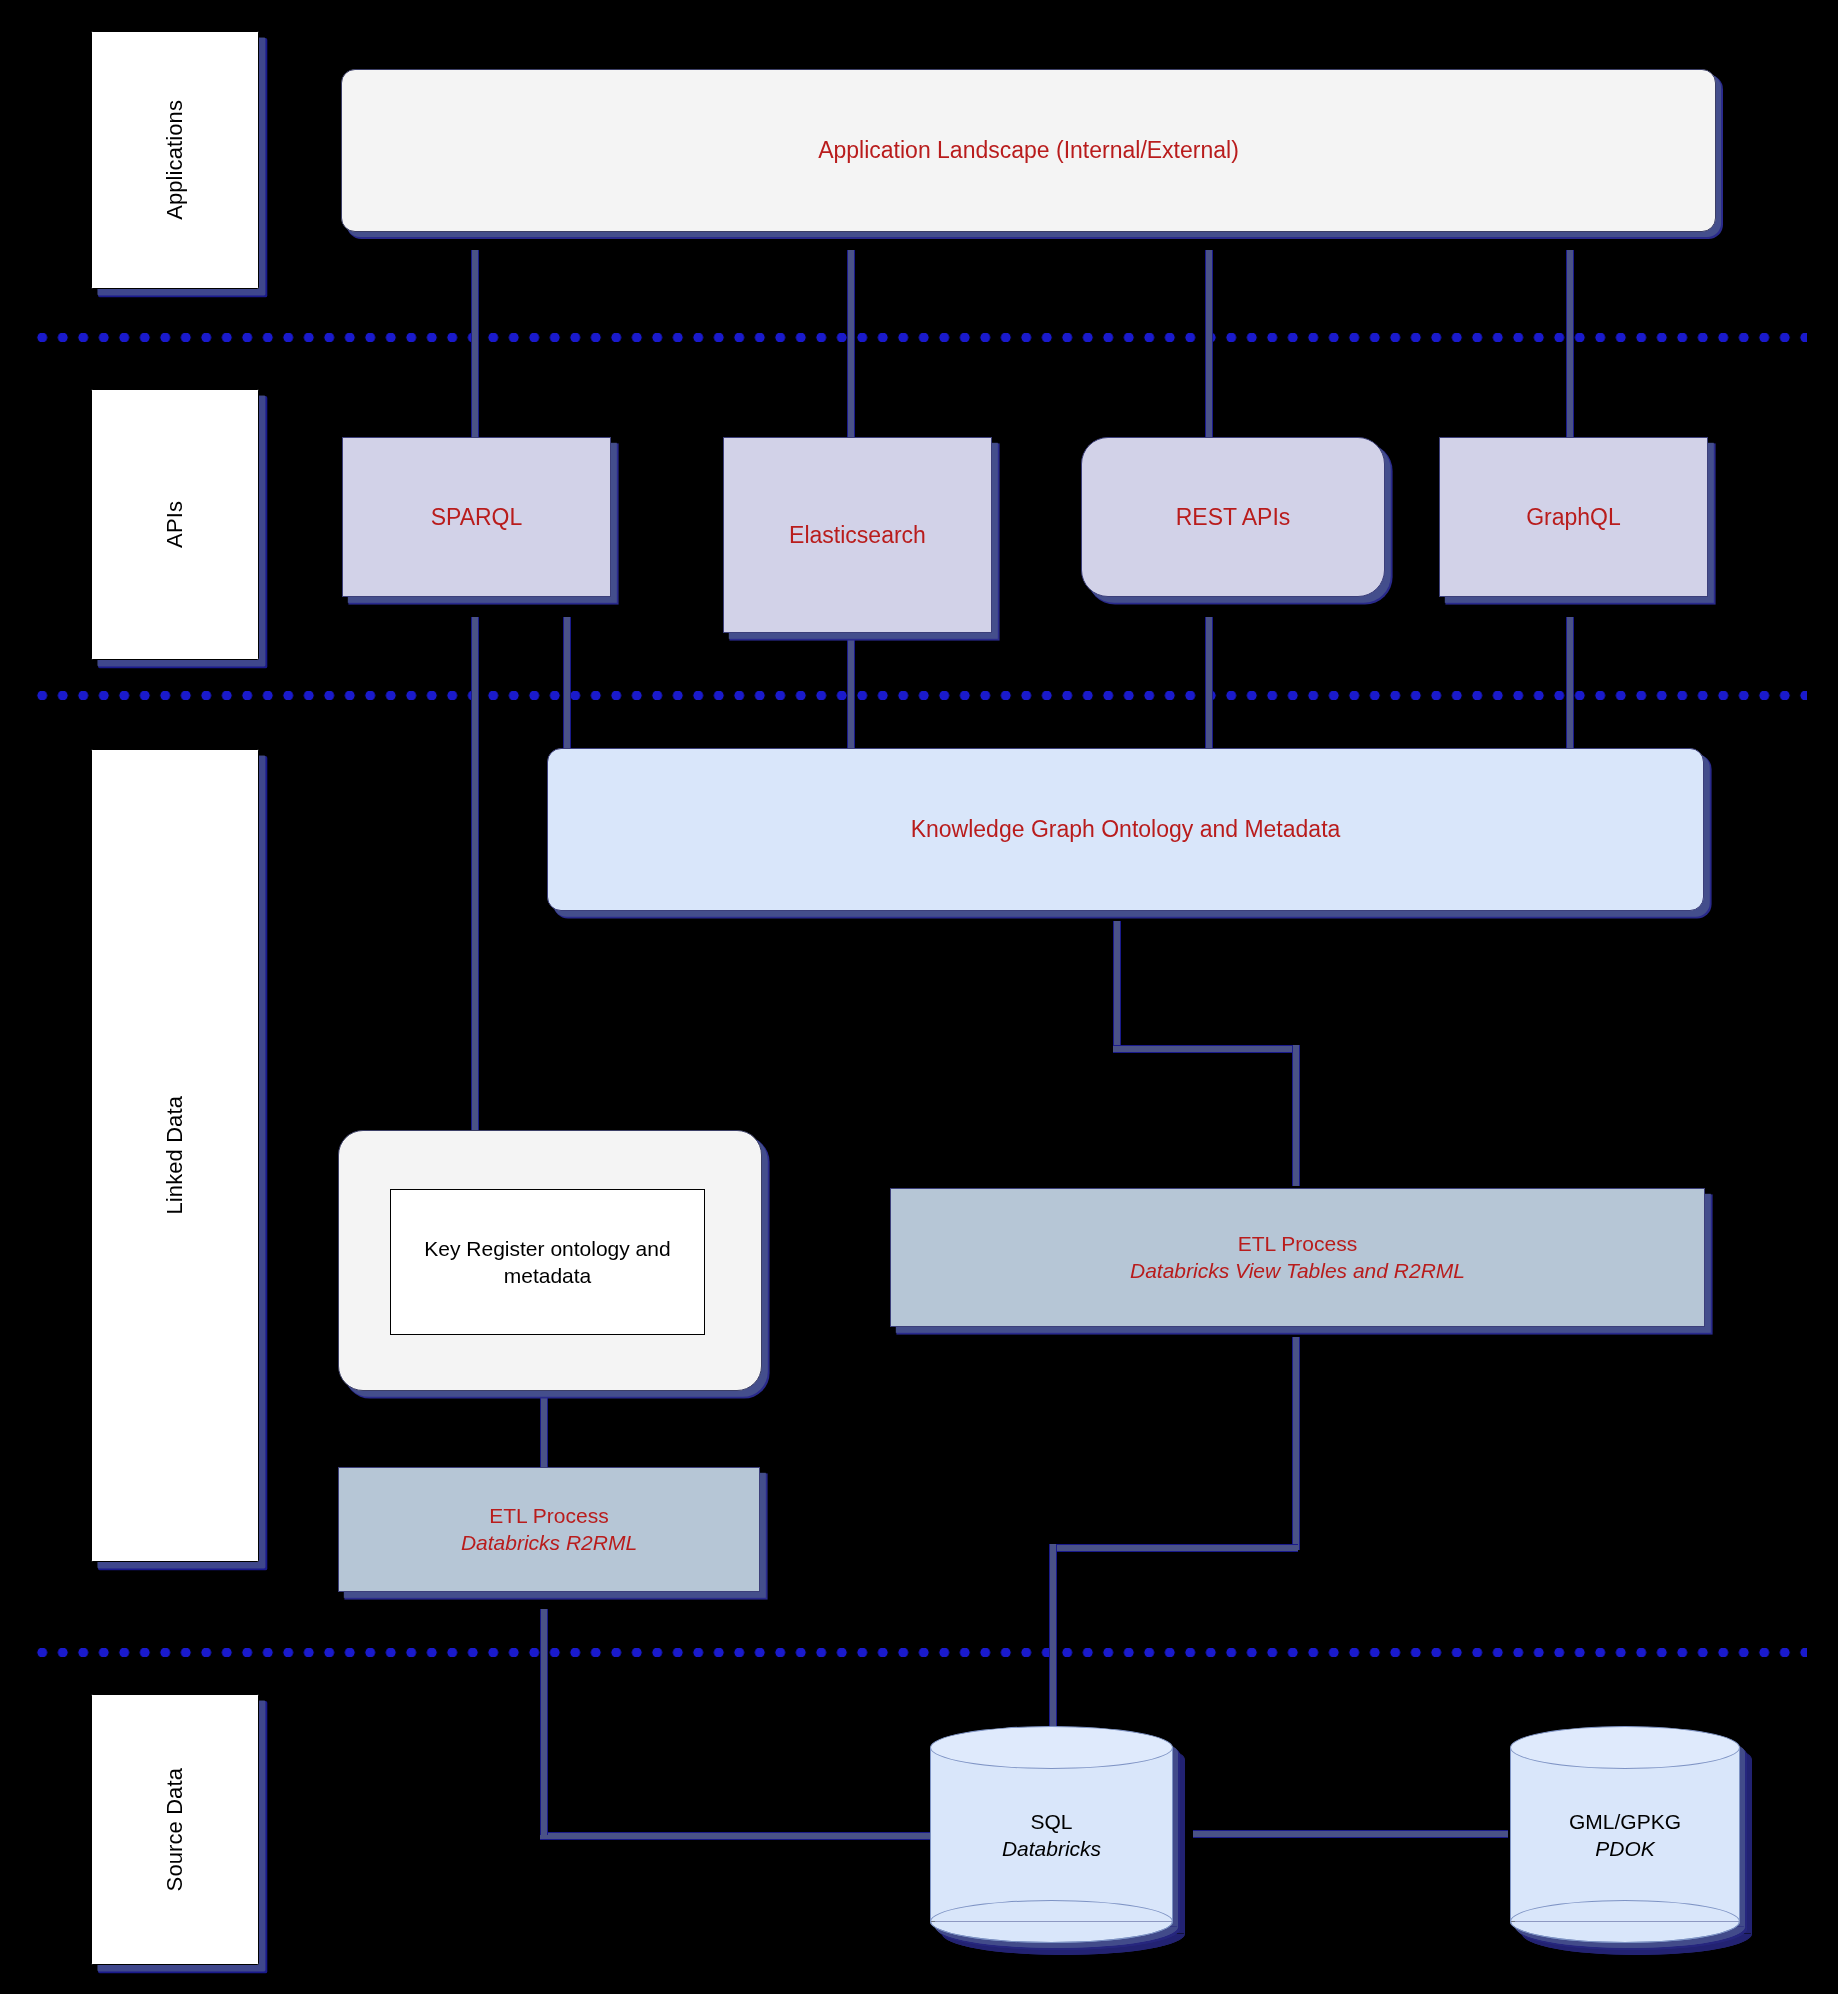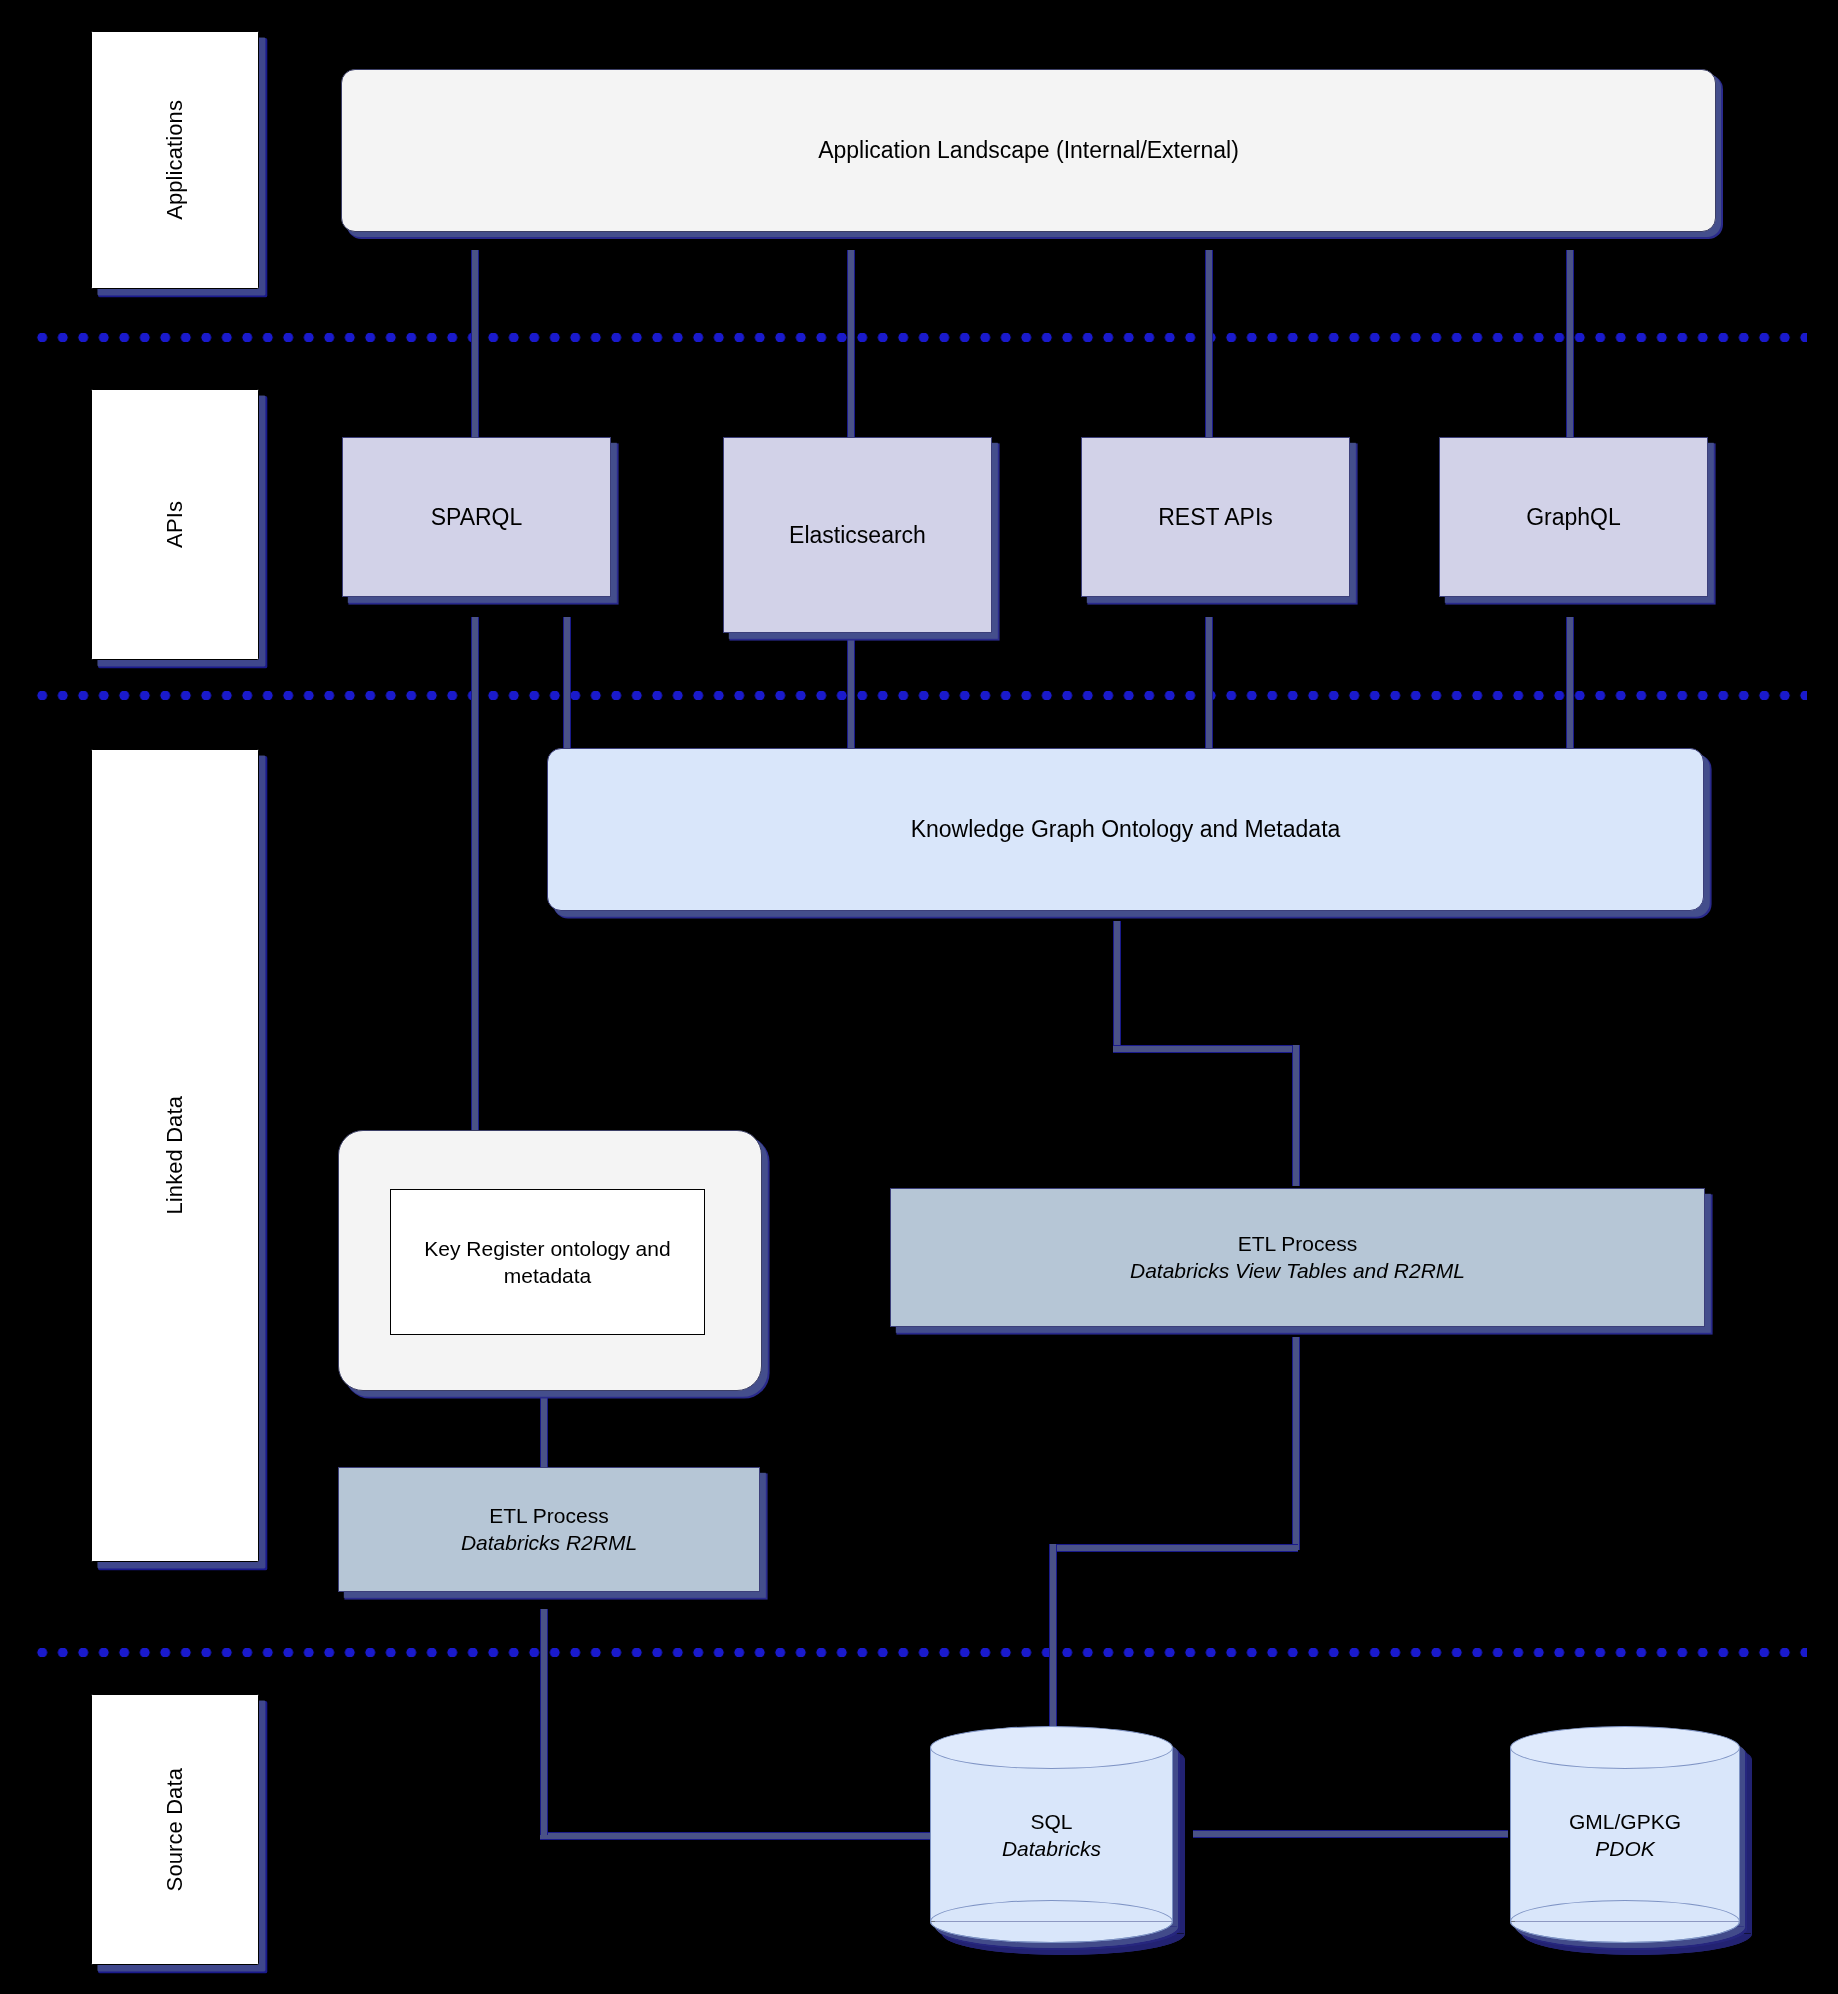--- a/index.html
+++ b/index.html
@@ -35,21 +35,21 @@
     background-image:radial-gradient(circle, #1a1acc 0 42%, rgba(0,0,0,0) 46%);
     background-size:20.5px 9px;
     background-repeat:repeat-x;
     background-position:left center;
   }
 
   
   .node{
     display:flex;align-items:center;justify-content:center;
     text-align:right;
-    color:#000000;
+    color:#b91c1c;
     box-sizing:border-box;
   }
   .node .l1{font-size:21px;line-height:1.28;}
   .node .l2{font-size:21px;line-height:1.28;font-style:italic;}
 
   .app-band{
     background:#f4f4f4;
     border:1.3px solid #3c3f66;
     border-radius:14px;
     box-shadow:5.1px 5.1px 0 0 rgba(70,80,140,0.95), 6.4px 6.4px 0 0.6px #2a2a8c;
@@ -245,21 +245,21 @@
   </div>
 
   <div class="abs node api-box" style="left:342px;top:437px;width:269px;height:160px;">
     <span>SPARQL</span>
   </div>
 
   <div class="abs node api-box" style="left:723px;top:437px;width:269px;height:196px;">
     <span>Elasticsearch</span>
   </div>
 
-  <div class="abs node api-box" style="left:1081px;top:437px;width:269px;height:160px;">
+  <div class="abs node api-box" style="left:1081px;top:437px;width:304px;height:160px;border-radius:27px;">
     <span>REST APIs</span>
   </div>
 
   <div class="abs node api-box" style="left:1439px;top:437px;width:269px;height:160px;">
     <span>GraphQL</span>
   </div>
 
   <div class="abs node kg-box" style="left:547px;top:748px;width:1157px;height:163px;">
     <span>Knowledge Graph Ontology and Metadata</span>
   </div>

